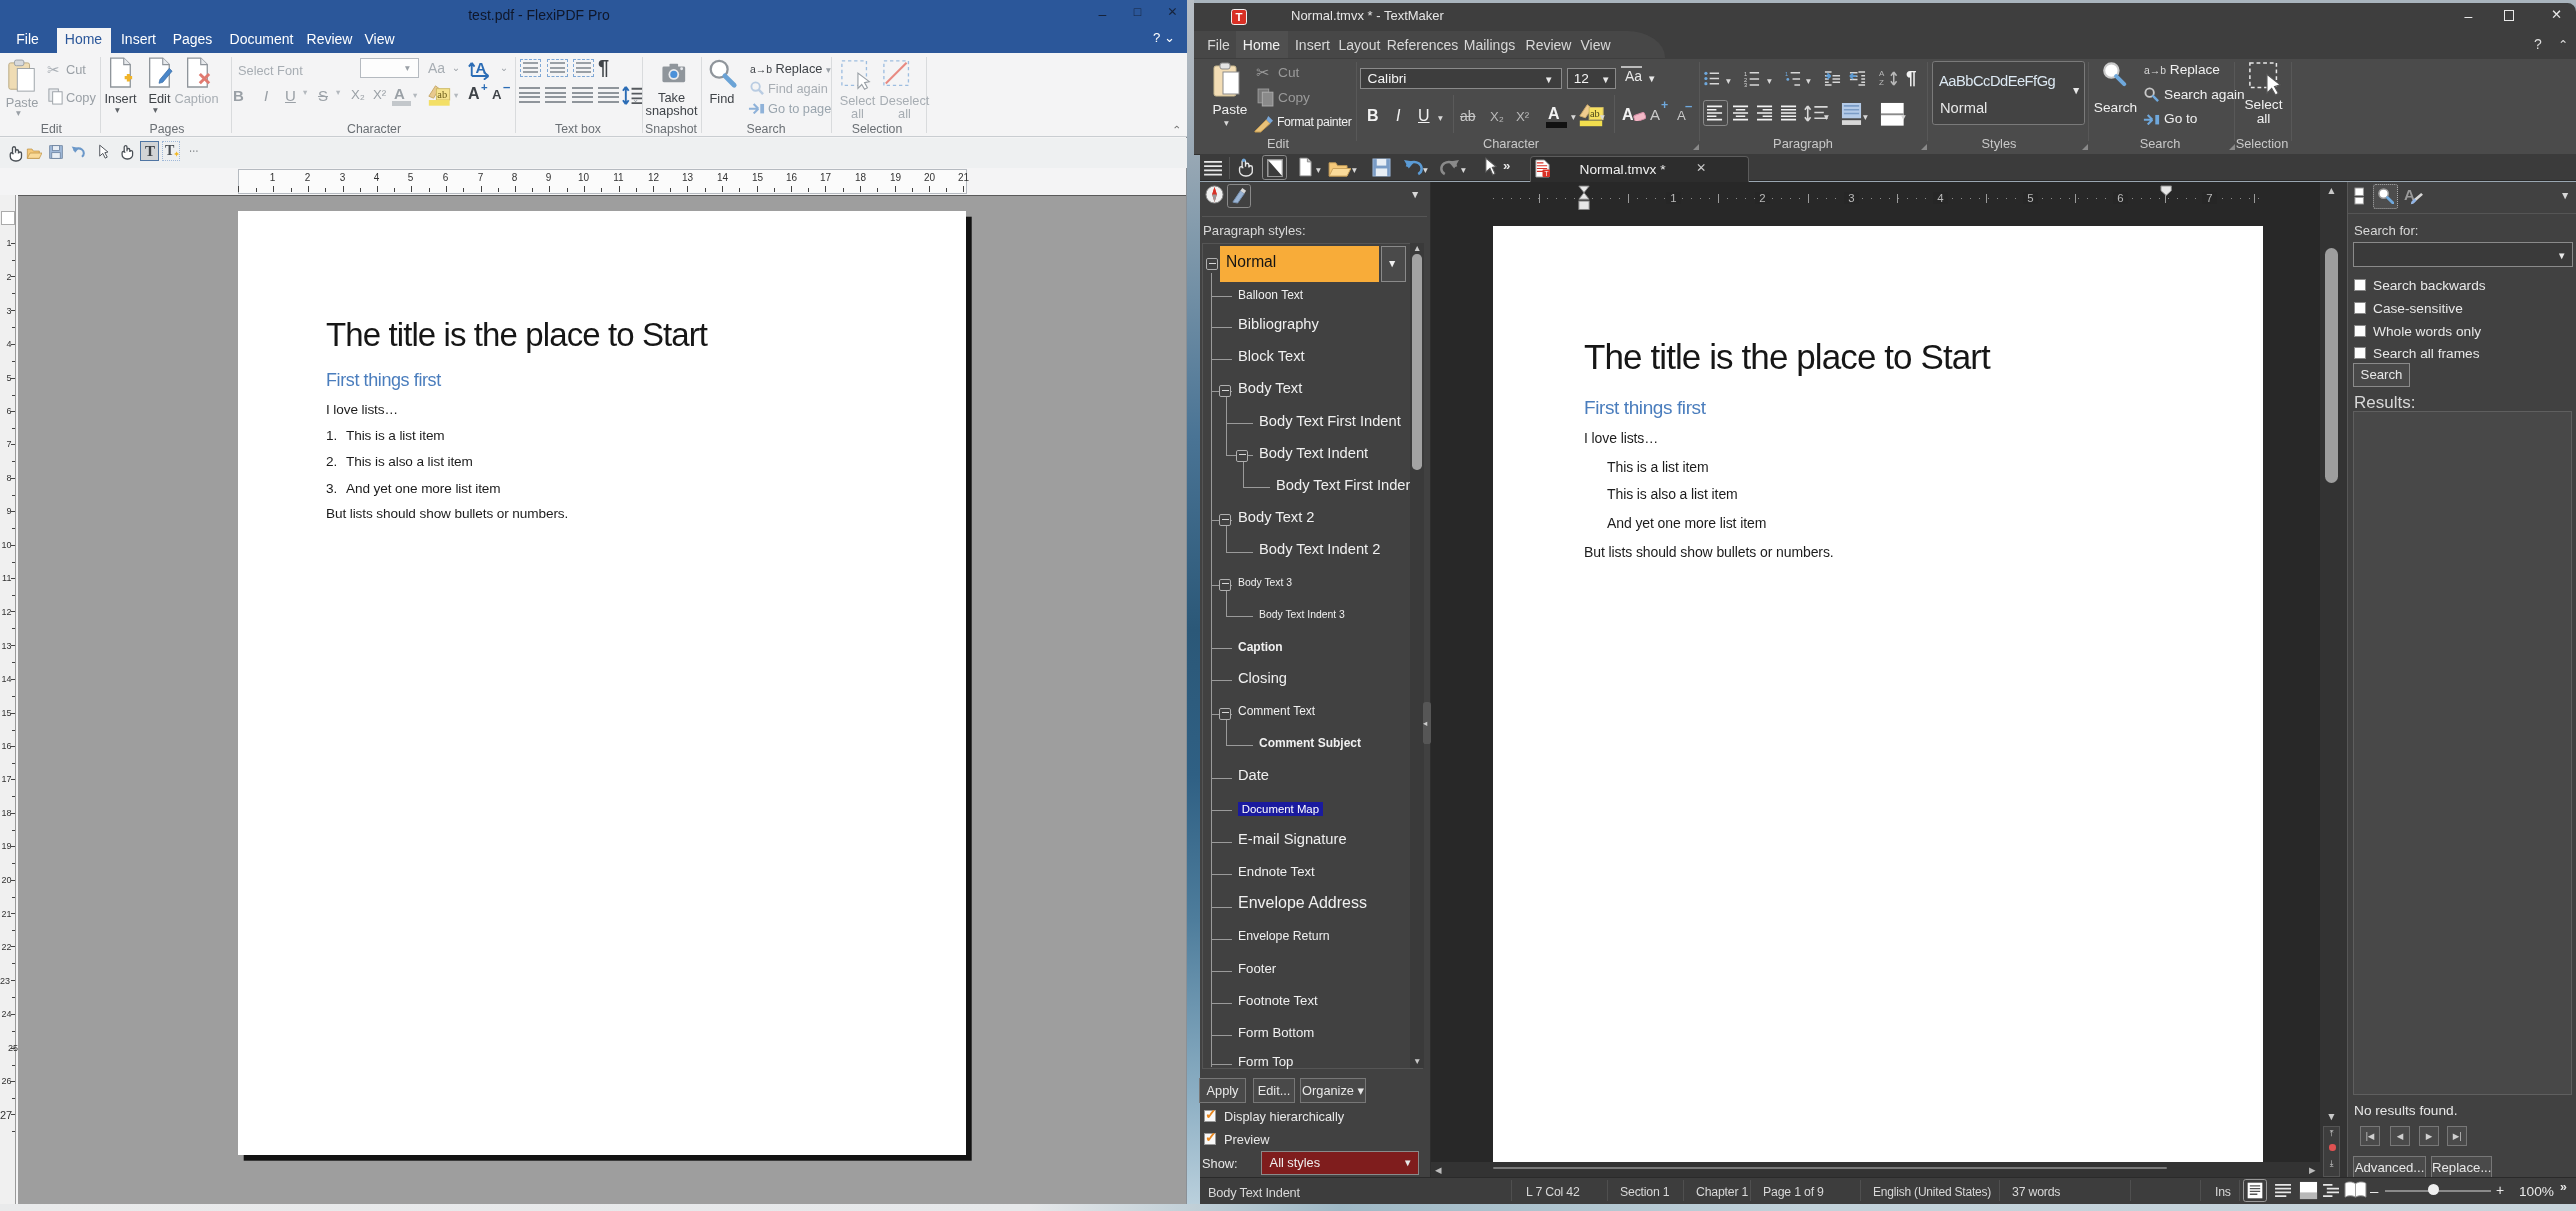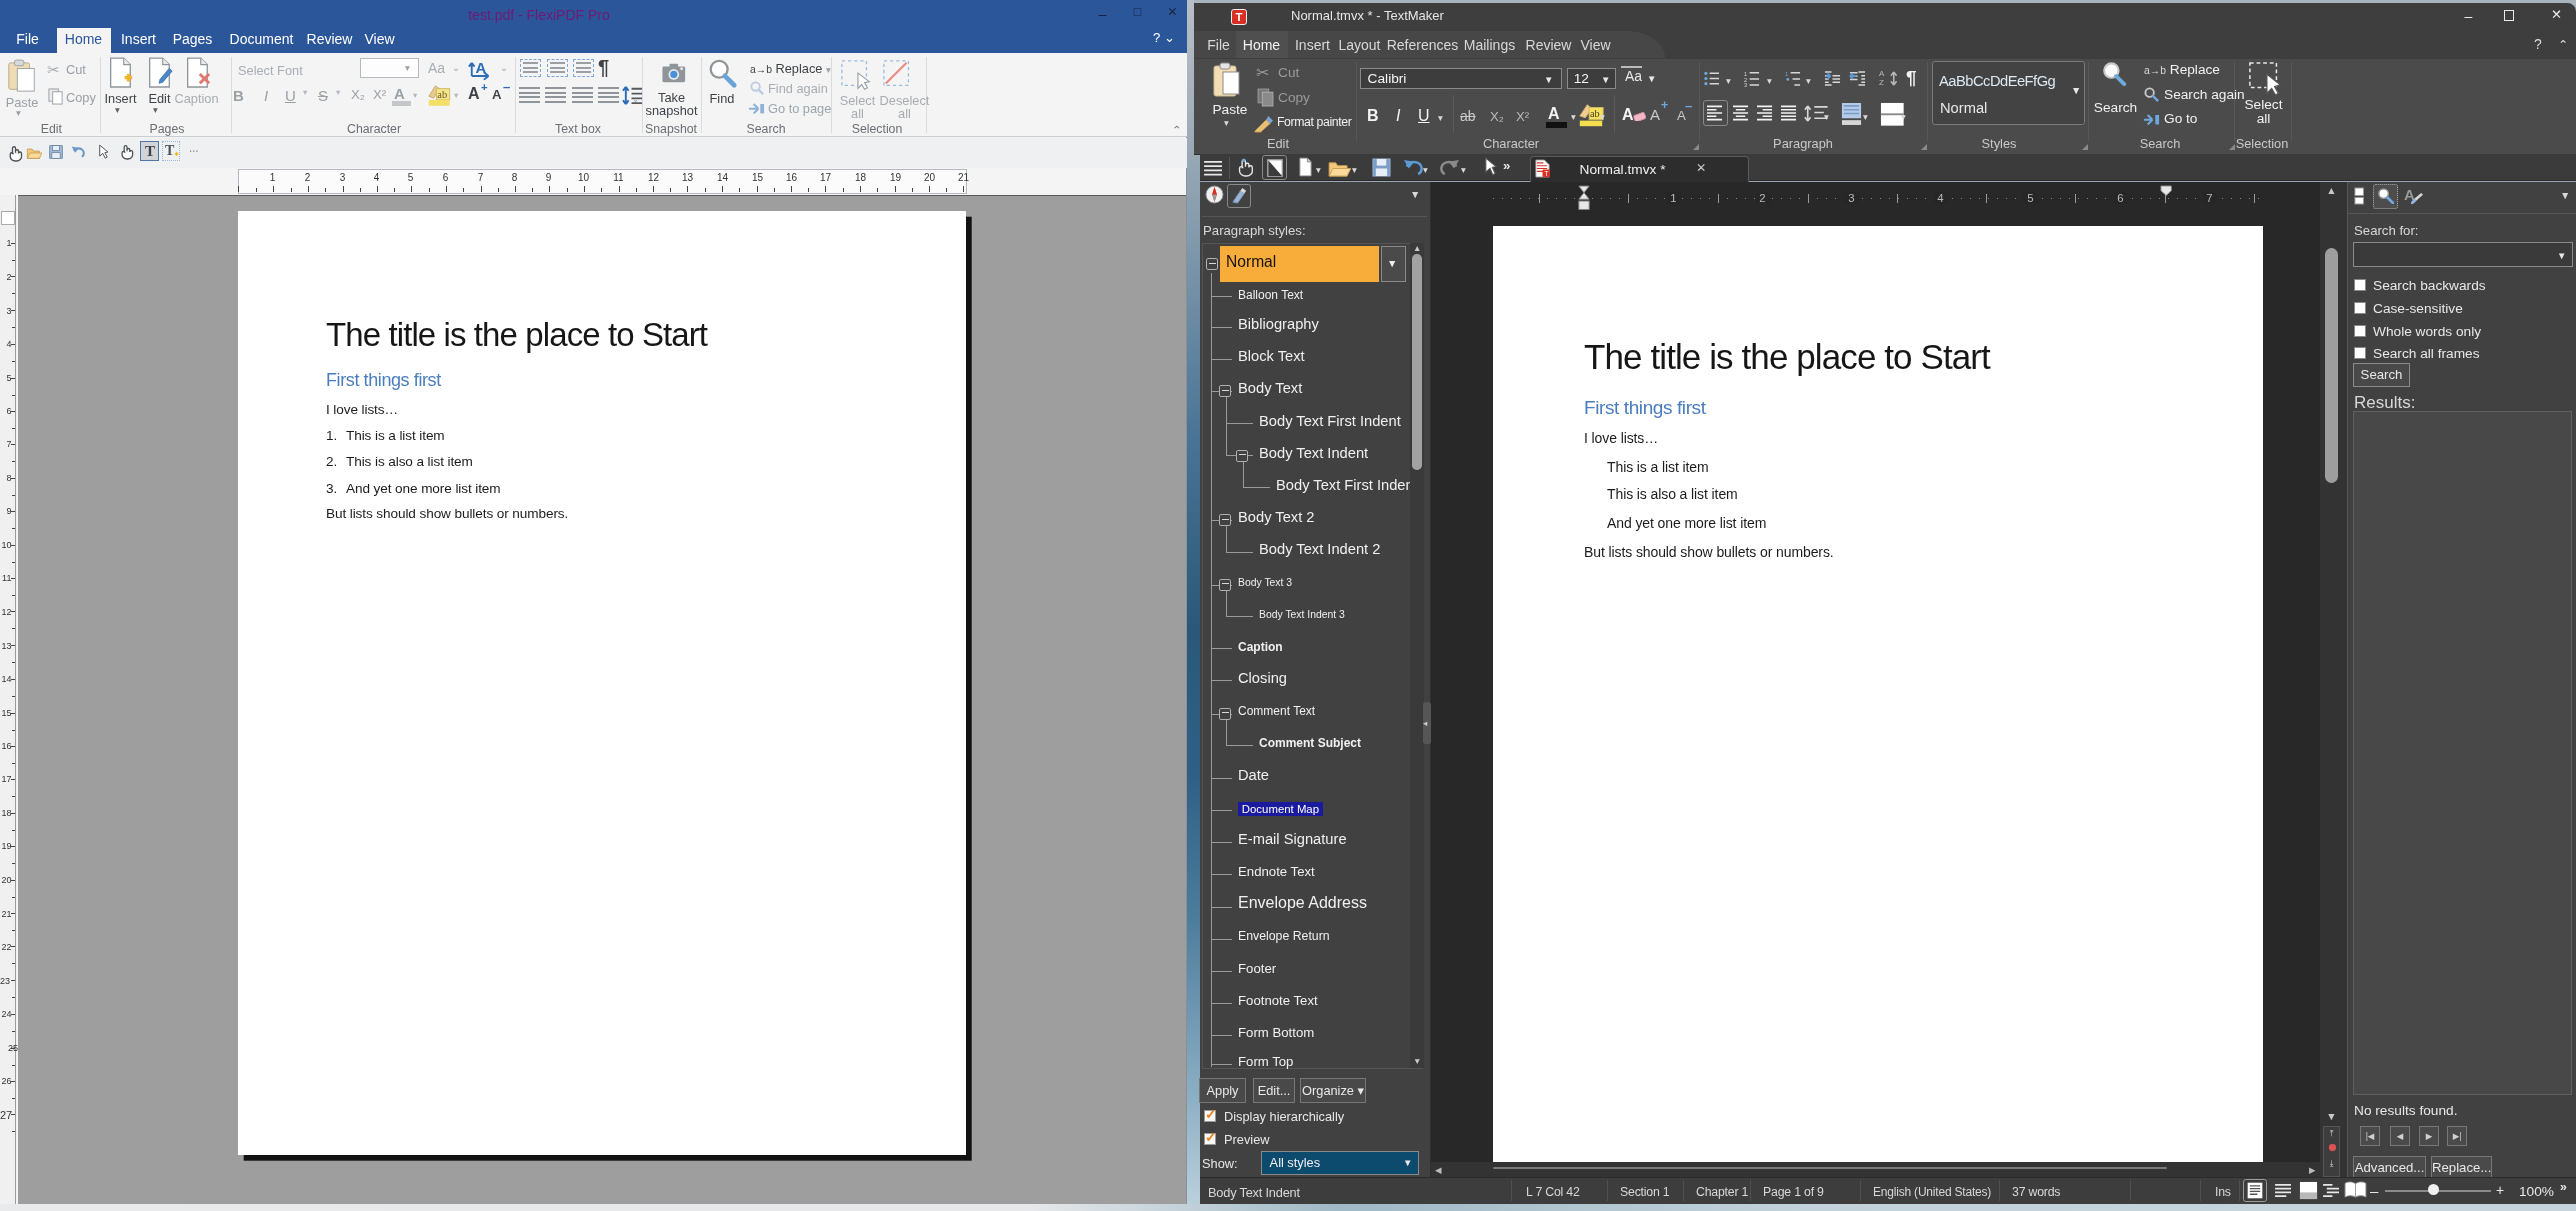--- a/index.html
+++ b/index.html
@@ -6,21 +6,21 @@
 .abs{position:absolute;}
 #stage{position:relative;width:2576px;height:1211px;}
 .tick{position:absolute;background:#444;}
 svg{display:block;}
 </style></head><body>
 <div id="stage">
 
 <div class="abs" style="left:1187px;top:0;width:15px;height:1211px;background:linear-gradient(180deg,#b8bfc6 0%,#a8b2bb 8%,#8099ab 20%,#4a7495 36%,#2b5878 52%,#2f6084 64%,#4e7d9c 76%,#8aadc2 90%,#bdd2de 100%);"></div>
 <div class="abs" style="left:0;top:0;width:1187px;height:1204px;background:#f4f4f5;border-right:0.9px solid #8a9096;"></div>
 <div class="abs" style="left:0;top:0;width:1187px;height:53px;background:#2b579a;"></div>
-<div class="abs" style="left:397px;top:6.6px;width:284px;height:17px;color:#701a75;font-size:14px;text-align:center;">test.pdf - FlexiPDF Pro</div>
+<div class="abs" style="left:397px;top:6.6px;width:284px;height:17px;color:#0f172a;font-size:14px;text-align:center;">test.pdf - FlexiPDF Pro</div>
 <div class="abs" style="left:1093px;top:5.7px;width:19px;height:15px;color:#16233b;font-size:14px;text-align:center;">–</div>
 <div class="abs" style="left:1128px;top:4.7px;width:19px;height:15px;color:#16233b;font-size:12.3px;text-align:center;">□</div>
 <div class="abs" style="left:1163px;top:4.7px;width:19px;height:15px;color:#16233b;font-size:12.3px;text-align:center;">✕</div>
 <div class="abs" style="left:57px;top:28px;width:54px;height:24.6px;background:#f4f4f5;"></div>
 <div class="abs" style="left:-15px;top:31px;width:85px;height:17px;color:#ffffff;font-size:14px;text-align:center;">File</div>
 <div class="abs" style="left:41px;top:31px;width:85px;height:17px;color:#2b579a;font-size:14px;text-align:center;">Home</div>
 <div class="abs" style="left:96px;top:31px;width:85px;height:17px;color:#ffffff;font-size:14px;text-align:center;">Insert</div>
 <div class="abs" style="left:150px;top:31px;width:85px;height:17px;color:#ffffff;font-size:14px;text-align:center;">Pages</div>
 <div class="abs" style="left:219px;top:31px;width:85px;height:17px;color:#ffffff;font-size:14px;text-align:center;">Document</div>
 <div class="abs" style="left:287px;top:31px;width:85px;height:17px;color:#ffffff;font-size:14px;text-align:center;">Review</div>
@@ -675,21 +675,21 @@
 <div class="abs" style="left:1199px;top:1078px;width:47px;height:24.6px;background:#494949;border:0.9px solid #777;color:#e8e8e8;font-size:12.8px;text-align:center;line-height:23px;">Apply</div>
 <div class="abs" style="left:1253px;top:1078px;width:42px;height:24.6px;background:#494949;border:0.9px solid #777;color:#e8e8e8;font-size:12.8px;text-align:center;line-height:23px;">Edit...</div>
 <div class="abs" style="left:1300px;top:1078px;width:66px;height:24.6px;background:#494949;border:0.9px solid #777;color:#e8e8e8;font-size:12.8px;text-align:center;line-height:23px;">Organize ▾</div>
 <div class="abs" style="left:1204px;top:1110px;width:12.3px;height:12.3px;background:#f8f8f8;border:0.9px solid #999;"></div>
     <div class="abs" style="left:1205px;top:1106px;color:#e8871e;font-size:14px;font-weight:bold;">✓</div>
     <div class="abs" style="left:1224px;top:1109px;color:#e8e8e8;font-size:12.8px;white-space:nowrap;">Display hierarchically</div>
 <div class="abs" style="left:1204px;top:1133px;width:12.3px;height:12.3px;background:#f8f8f8;border:0.9px solid #999;"></div>
     <div class="abs" style="left:1205px;top:1129px;color:#e8871e;font-size:14px;font-weight:bold;">✓</div>
     <div class="abs" style="left:1224px;top:1132px;color:#e8e8e8;font-size:12.8px;white-space:nowrap;">Preview</div>
 <div class="abs" style="left:1202px;top:1156px;width:47px;height:14px;color:#e8e8e8;font-size:12.8px;">Show:</div>
-<div class="abs" style="left:1261px;top:1151px;width:158px;height:24px;background:#0c4a6e;border:0.9px solid #8a8a8a;color:#f0f0f0;font-size:12.8px;line-height:22px;padding-left:7.6px;">All styles</div>
+<div class="abs" style="left:1261px;top:1151px;width:158px;height:24px;background:#7f1d1d;border:0.9px solid #8a8a8a;color:#f0f0f0;font-size:12.8px;line-height:22px;padding-left:7.6px;">All styles</div>
 <div class="abs" style="left:1403px;top:1157px;width:11.4px;height:9.5px;color:#e8e8e8;font-size:9.5px;">▼</div>
 <div class="abs" style="left:1431px;top:182px;width:890px;height:980px;background:#282828;"></div>
 <div class="abs" style="left:1666px;top:192px;width:15px;height:12.3px;color:#b9b9b9;font-size:11.4px;text-align:center;background:#262626;z-index:3;">1</div>
 <div class="abs" style="left:1755px;top:192px;width:15px;height:12.3px;color:#b9b9b9;font-size:11.4px;text-align:center;background:#262626;z-index:3;">2</div>
 <div class="abs" style="left:1844px;top:192px;width:15px;height:12.3px;color:#b9b9b9;font-size:11.4px;text-align:center;background:#262626;z-index:3;">3</div>
 <div class="abs" style="left:1933px;top:192px;width:15px;height:12.3px;color:#b9b9b9;font-size:11.4px;text-align:center;background:#262626;z-index:3;">4</div>
 <div class="abs" style="left:2023px;top:192px;width:15px;height:12.3px;color:#b9b9b9;font-size:11.4px;text-align:center;background:#262626;z-index:3;">5</div>
 <div class="abs" style="left:2113px;top:192px;width:15px;height:12.3px;color:#b9b9b9;font-size:11.4px;text-align:center;background:#262626;z-index:3;">6</div>
 <div class="abs" style="left:2202px;top:192px;width:15px;height:12.3px;color:#b9b9b9;font-size:11.4px;text-align:center;background:#262626;z-index:3;">7</div>
 <div class="abs" style="left:1493px;top:198px;width:770px;height:0.9px;background:repeating-linear-gradient(90deg,#8a8a8a 0 0.9px,transparent 0.9px 9px);z-index:2;"></div>

